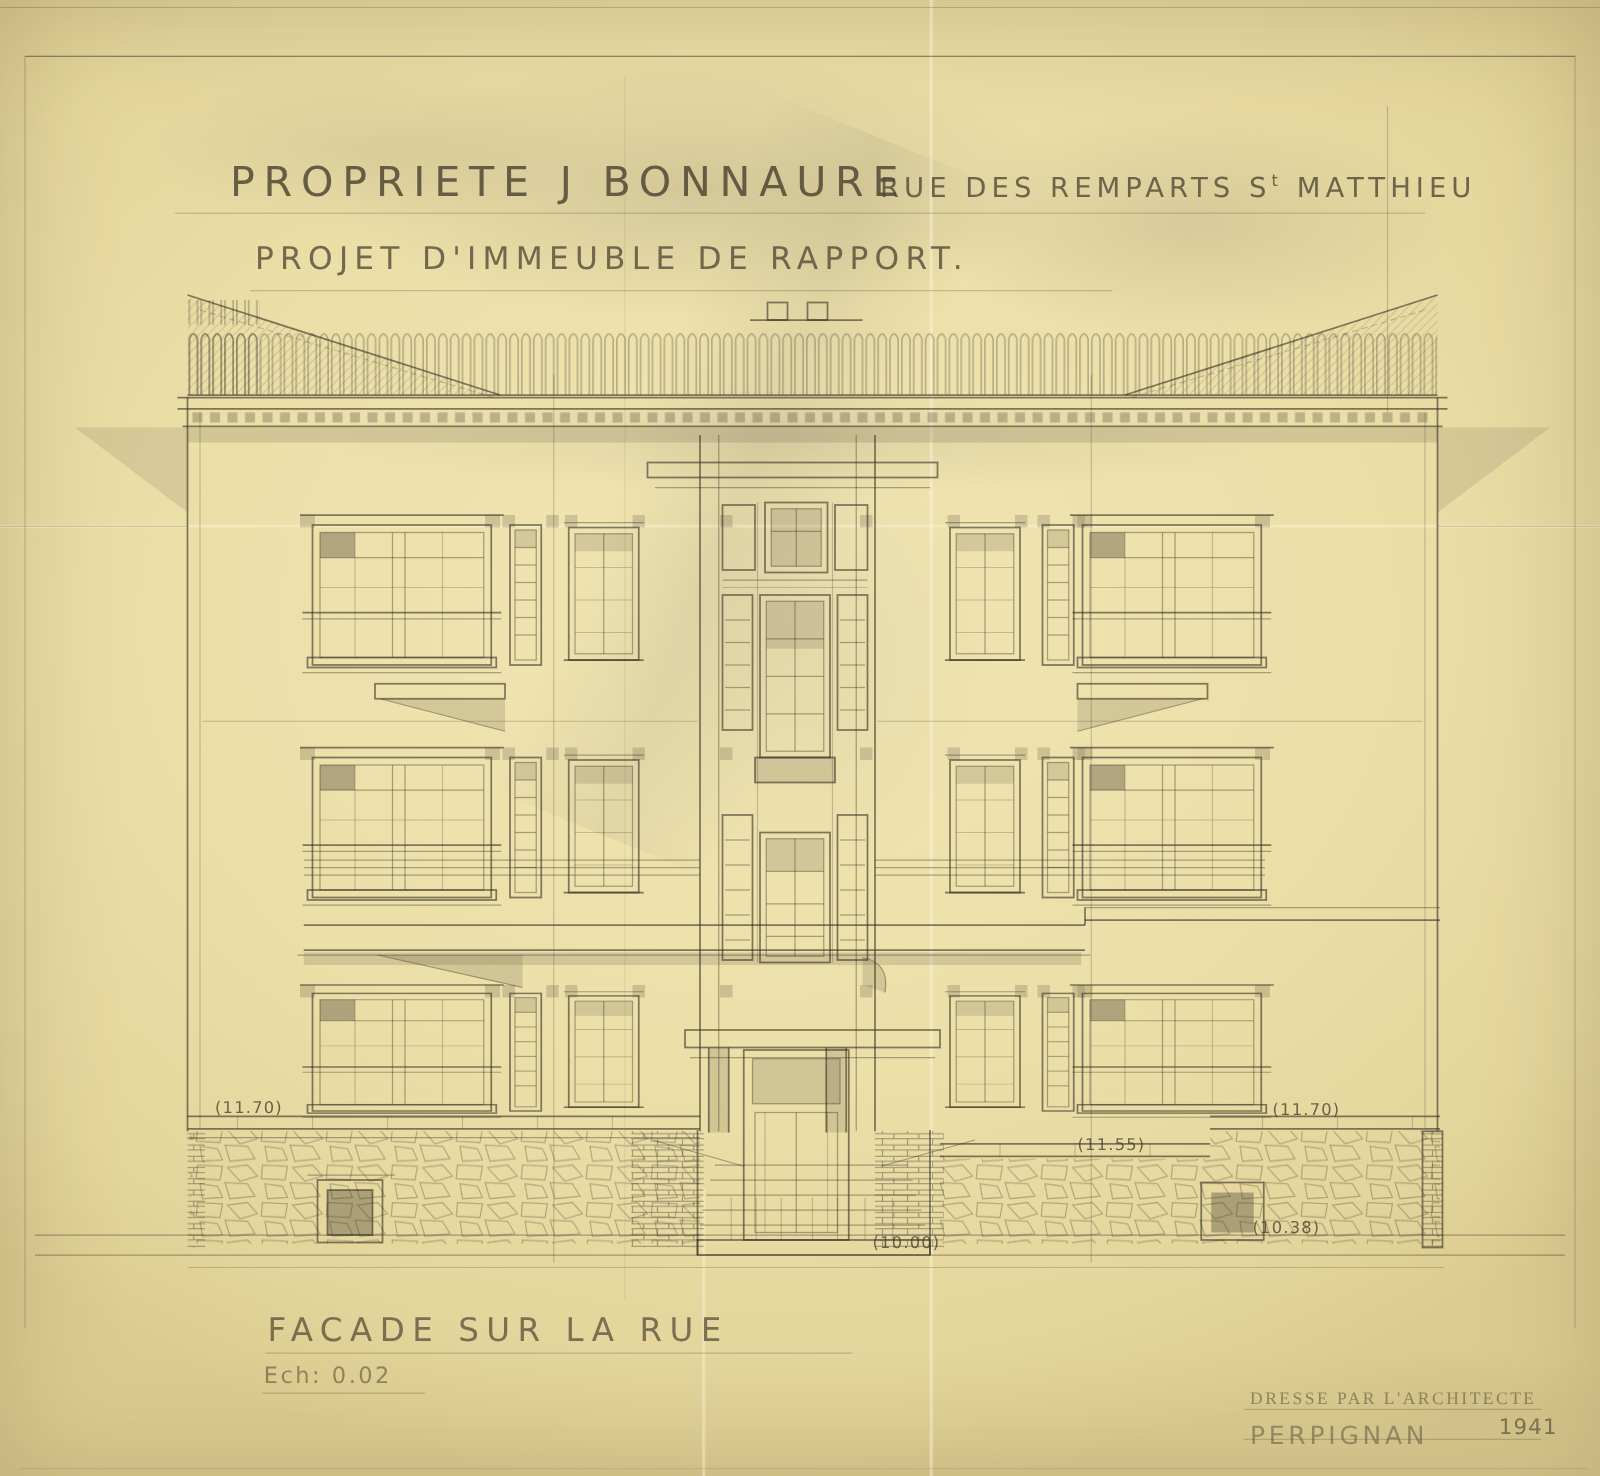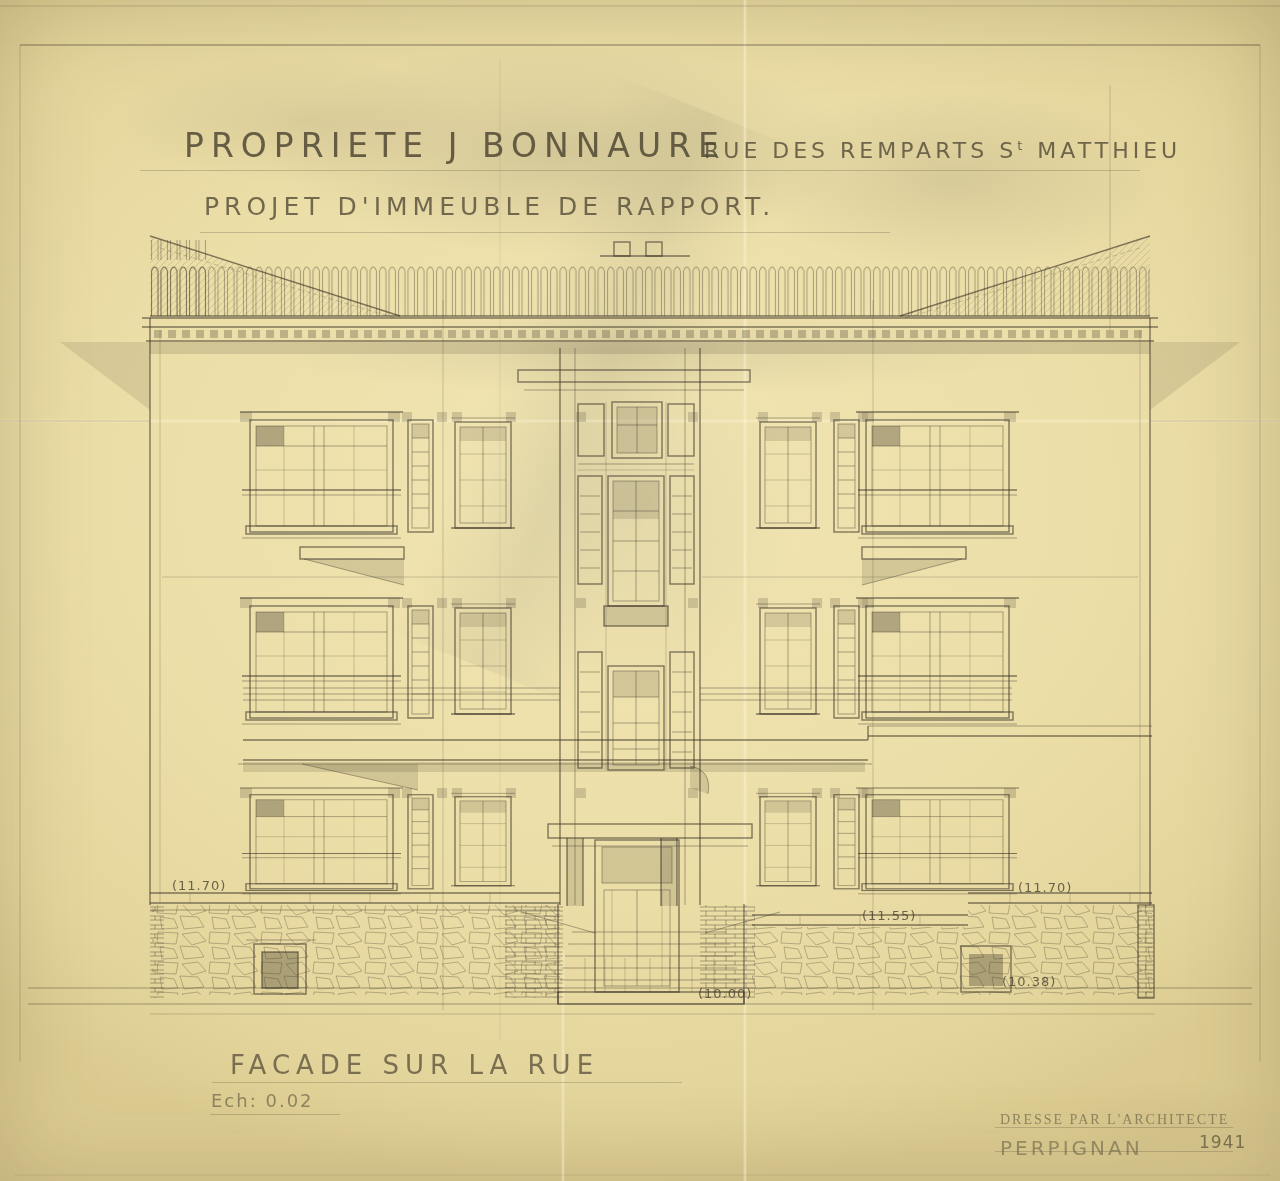--- a/index.html
+++ b/index.html
@@ -34,21 +34,21 @@
   .s2{stroke:rgba(58,52,40,.40);fill:none;stroke-width:1;}
   .s3{stroke:rgba(58,52,40,.24);fill:none;stroke-width:.9;}
   .fd{fill:rgba(58,52,40,.34);stroke:none;}
   .fl{fill:rgba(58,52,40,.15);stroke:none;}
   .dim{font-family:"DejaVu Sans",sans-serif;font-size:13px;fill:rgba(70,64,48,.78);letter-spacing:1px;}
   .ttl{position:absolute;color:rgba(80,72,52,.85);white-space:nowrap;}
   .t1a{left:152px;top:126px;font-size:33px;letter-spacing:7px;margin-left:32px;}
   .t1b{left:660px;top:138px;font-size:22px;letter-spacing:4px;color:rgba(80,72,52,.80);margin-left:44px;}
   .t1b sup{font-size:13px;}
   .t2{left:204px;top:192px;font-size:25px;letter-spacing:5px;color:rgba(80,72,52,.78);}
-  .cap{left:230px;top:1050px;font-size:26px;letter-spacing:6px;color:rgba(80,72,52,.72);}
+  .cap{left:214px;top:1050px;font-size:26px;letter-spacing:6px;color:rgba(80,72,52,.72);}
   .ech{left:211px;top:1090px;font-size:18px;letter-spacing:2px;color:rgba(90,82,60,.60);}
   .st1{left:1000px;top:1112px;font-size:14px;letter-spacing:2px;color:rgba(95,88,64,.62);font-family:Liberation Serif, serif;}
   .st2{left:1000px;top:1136px;font-size:20px;letter-spacing:3px;color:rgba(95,88,64,.55);}
   .styr{left:1184px;top:1132px;font-size:17px;letter-spacing:1px;color:rgba(85,78,56,.70);margin-left:15px;}
   .gline{position:absolute;height:1px;background:rgba(90,82,60,.28);pointer-events:none;}
 </style>
 </head>
 <body>
 
 <div class="sheet">

